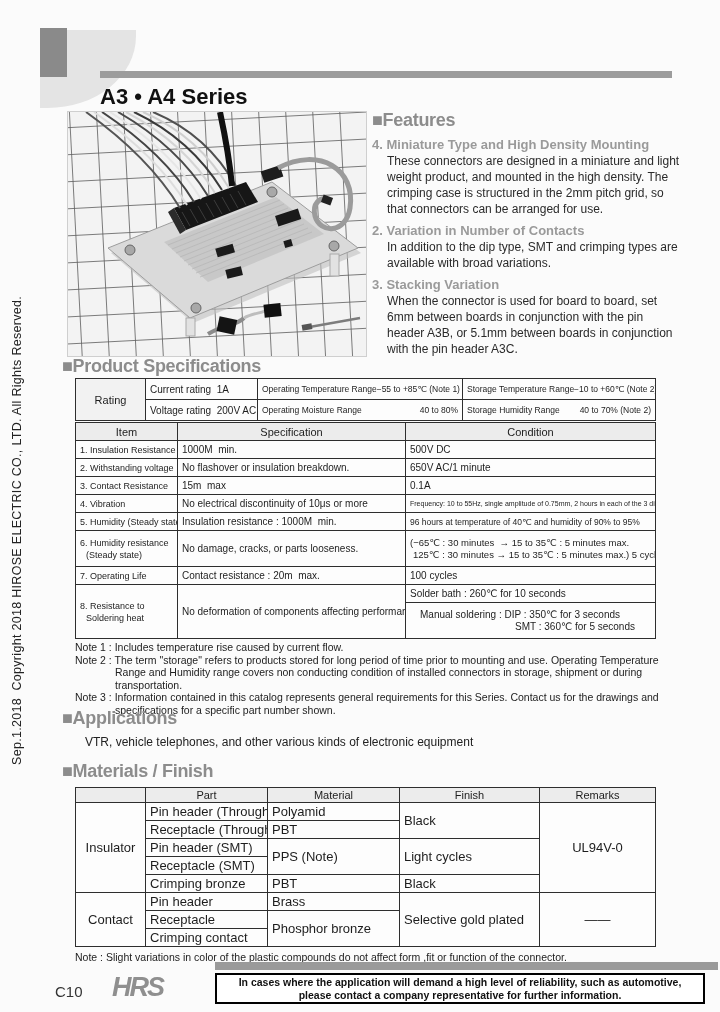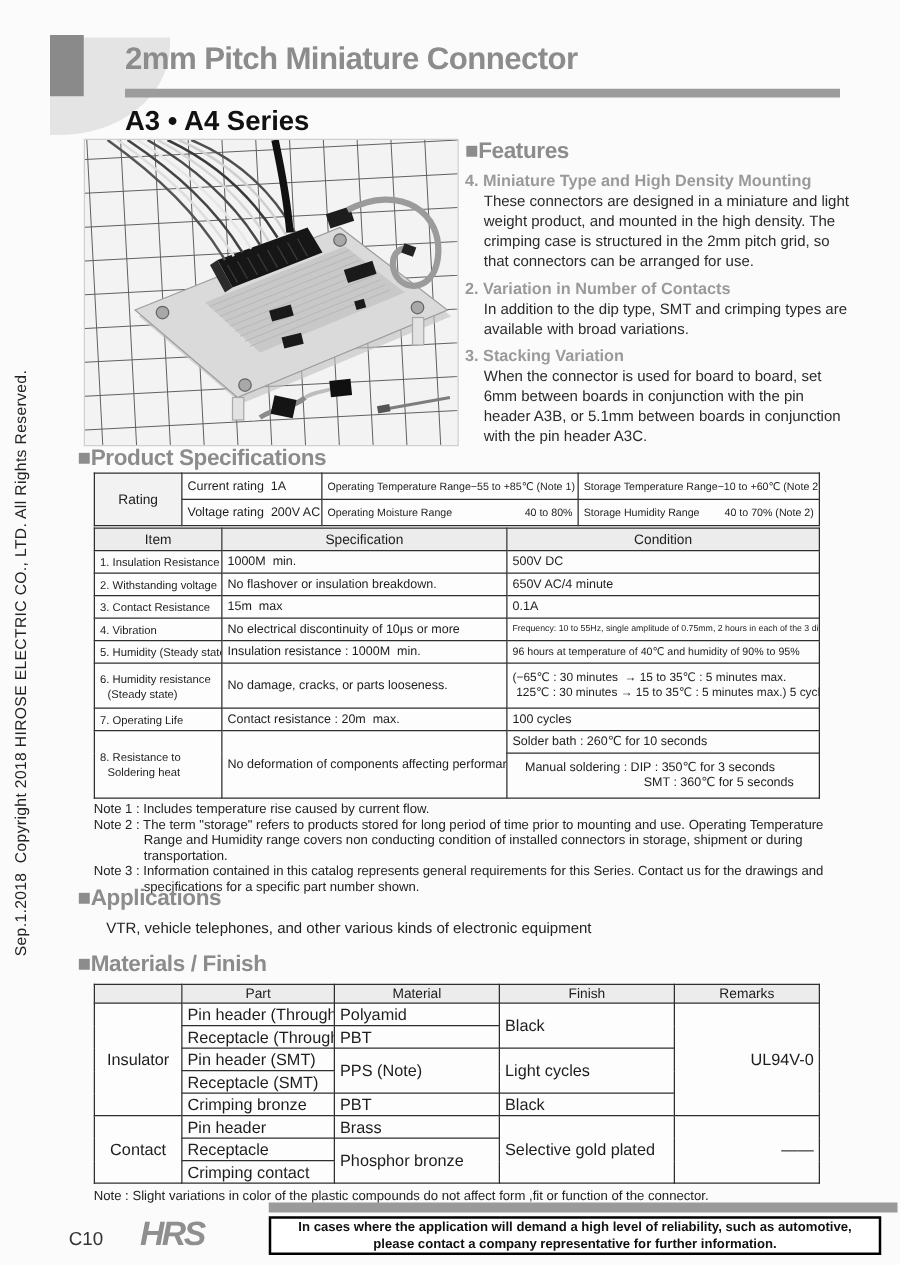--- a/index.html
+++ b/index.html
@@ -58,41 +58,40 @@
   .line { display:block; line-height:12px; }
 
   .notes { position:absolute; left:75px; top:641px; width:606px; font-size:10.5px;
     color:#222; line-height:12.6px; }
   .note-line { padding-left:40px; text-indent:-40px; margin-bottom:0px; }
 
   .mat-table { position:absolute; left:75px; top:787px; width:580px; }
   .mat-table td { height:18px; white-space:nowrap; font-size:13px; }
   .group-cell { text-align:center; }
   .condensed { font-size:8.5px; }
-  .center { text-align:right; }
+  .center { text-align:center; }
   .mat-note { position:absolute; left:75px; top:951px; font-size:10.5px; color:#222; }
 
   
   .footer-bar { position:absolute; left:215px; top:962px; width:503px; height:8px; background:#9a9a9a; }
   .page-num { position:absolute; left:55px; top:983px; font-size:15px; color:#333; }
   .hrs-logo { position:absolute; left:112px; top:972px; font-size:27px; font-weight:bold;
     font-style:italic; color:#8f8f8f; letter-spacing:-2px; }
   .notice-box { position:absolute; left:215px; top:973px; width:490px; height:31px;
     border:2px solid #000; background:#fff; display:flex; flex-direction:column;
     justify-content:center; align-items:center; }
   .notice-box div { font-size:10.5px; font-weight:bold; color:#111; line-height:12.5px; }
 </style>
 </head>
 <body>
 
 <div class="page">
 
   <div class="deco-light"></div>
   <div class="deco-dark"></div>
-  <div class="title">2mm Pitch Miniature Connector</div>
   <div class="title-rule"></div>
   <div class="series">A3 • A4 Series</div>
 
   <div class="sidebar">Sep.1.2018&nbsp;&nbsp;Copyright 2018 HIROSE ELECTRIC CO., LTD. All Rights Reserved.</div>
 
   <div class="photo">
     <svg width="298" height="244" viewBox="0 0 298 244">
       <rect x="0" y="0" width="298" height="244" fill="#f3f3f3"></rect>
       <g stroke="#2f2f2f" stroke-width="0.8" opacity="0.75" transform="rotate(-3 149 122)">
         <path d="M-20 8H320M-20 35H320M-20 62H320M-20 89H320M-20 116H320M-20 143H320M-20 170H320M-20 197H320M-20 224H320"></path>
@@ -220,21 +219,21 @@
       <th>Condition</th>
     </tr>
     <tr class="h18">
       <td class="item-cell">1. Insulation Resistance</td>
       <td>1000M&nbsp;&nbsp;min.</td>
       <td>500V DC</td>
     </tr>
     <tr class="h18">
       <td class="item-cell">2. Withstanding voltage</td>
       <td>No flashover or insulation breakdown.</td>
-      <td>650V AC/4 minute</td>
+      <td>650V AC/1 minute</td>
     </tr>
     <tr class="h18">
       <td class="item-cell">3. Contact Resistance</td>
       <td>15m&nbsp;&nbsp;max</td>
       <td>0.1A</td>
     </tr>
     <tr class="h18">
       <td class="item-cell">4. Vibration</td>
       <td>No electrical discontinuity of 10μs or more</td>
       <td class="cond-tiny">Frequency: 10 to 55Hz, single amplitude of 0.75mm, 2 hours in each of the 3 directions.</td>

